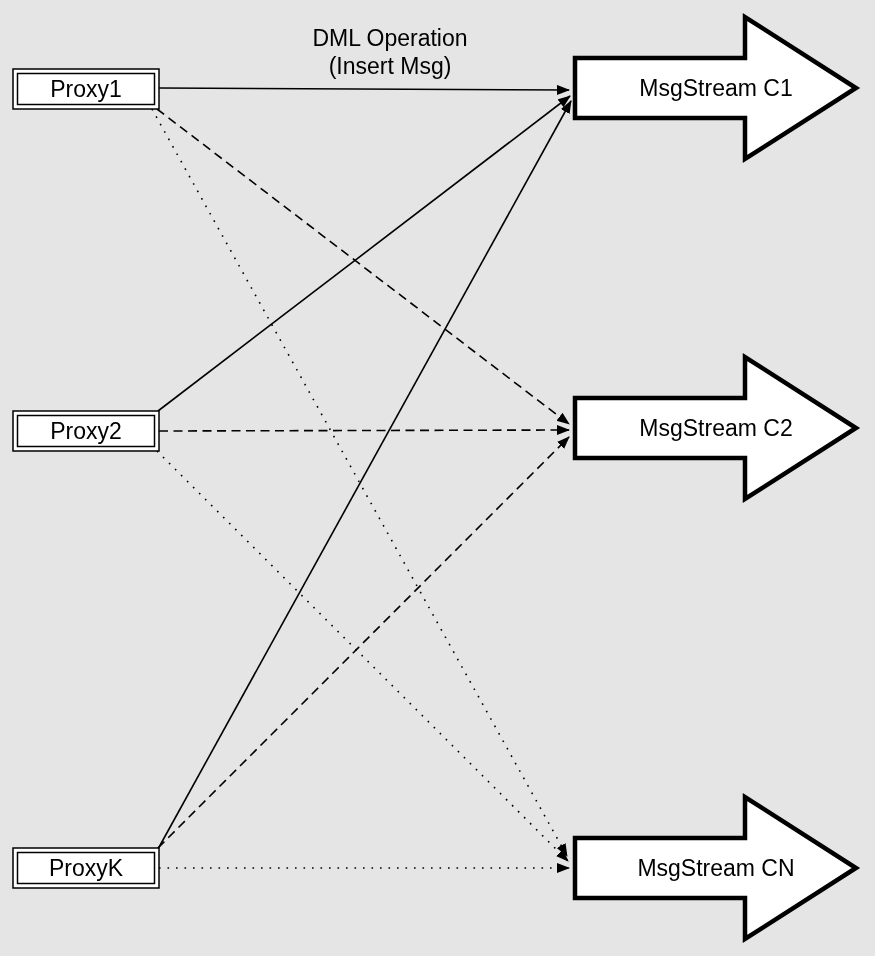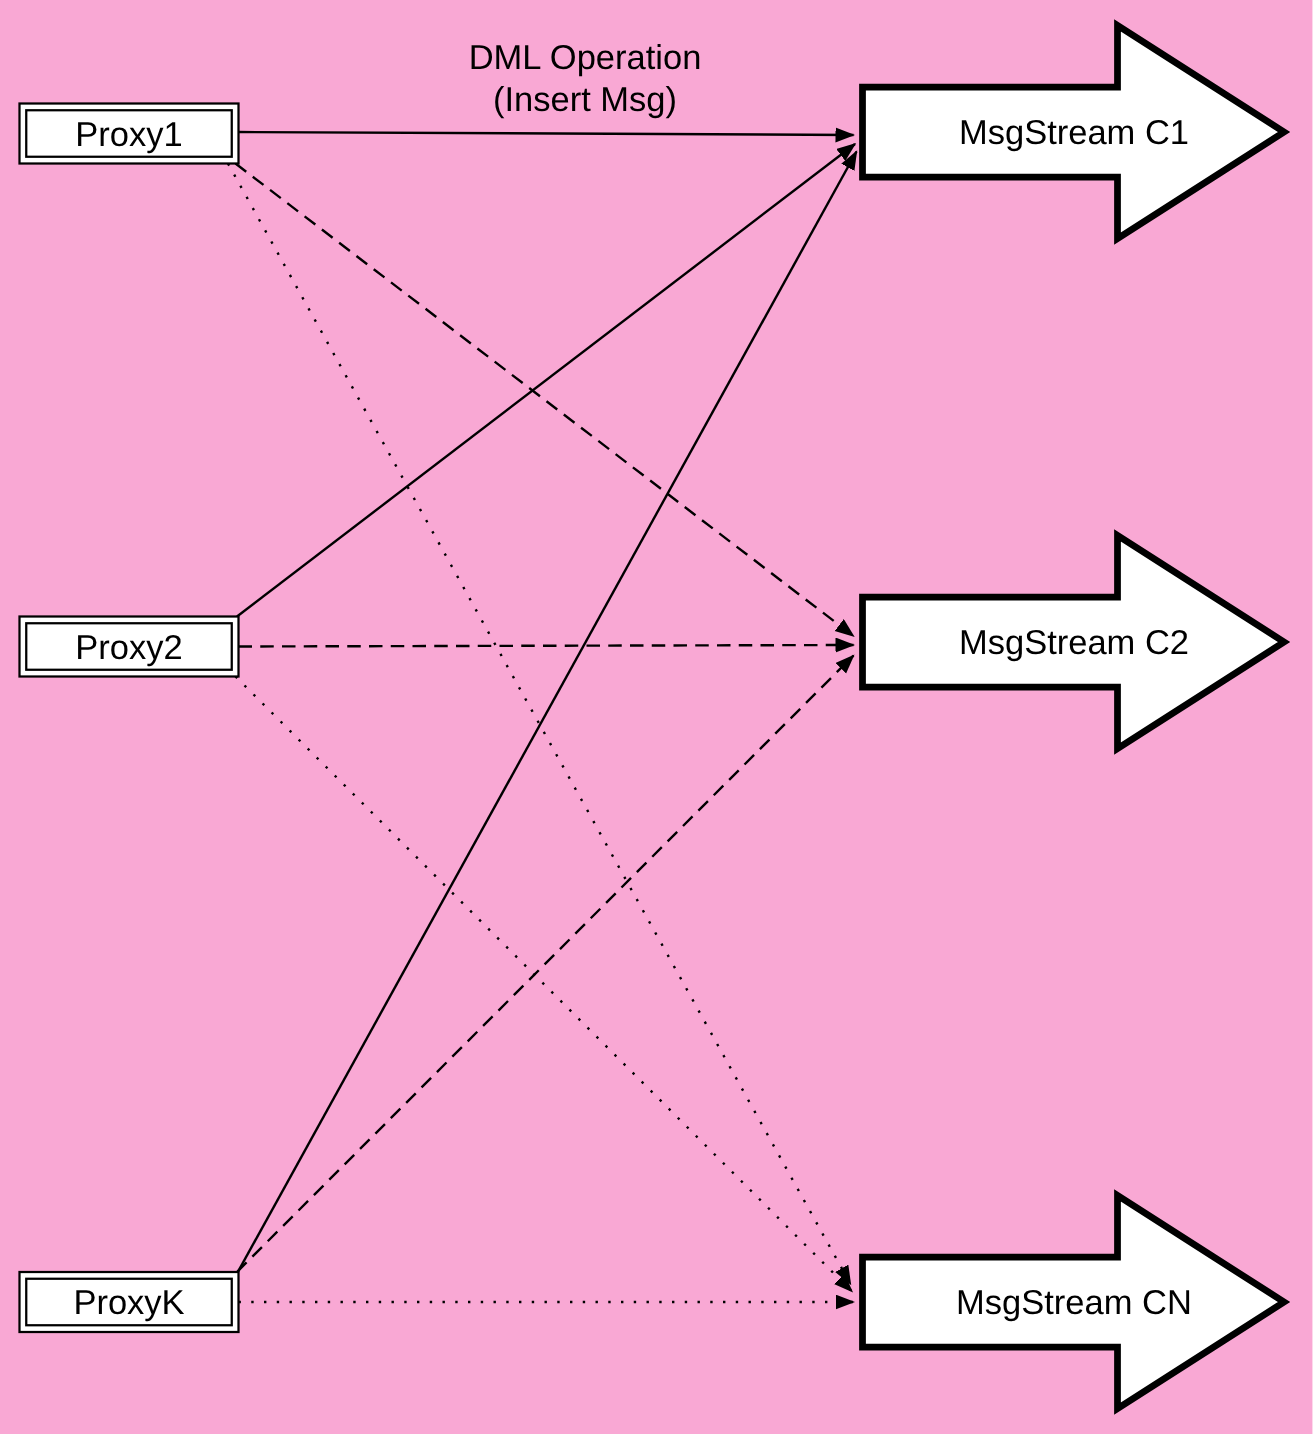--- a/index.html
+++ b/index.html
@@ -4,21 +4,21 @@
 <style>
   html, body {
     margin: 0;
     padding: 0;
     background: #ffffff;
   }
   #canvas {
     position: relative;
     width: 875px;
     height: 956px;
-    background: #f9a8d4;
+    background: #e5e5e5;
     overflow: hidden;
   }
   svg { display: block; }
   .t {
     font-family: "Liberation Sans", "DejaVu Sans", sans-serif;
     font-size: 23px;
     fill: #000000;
   }
   .edge {
     stroke: #000000;

